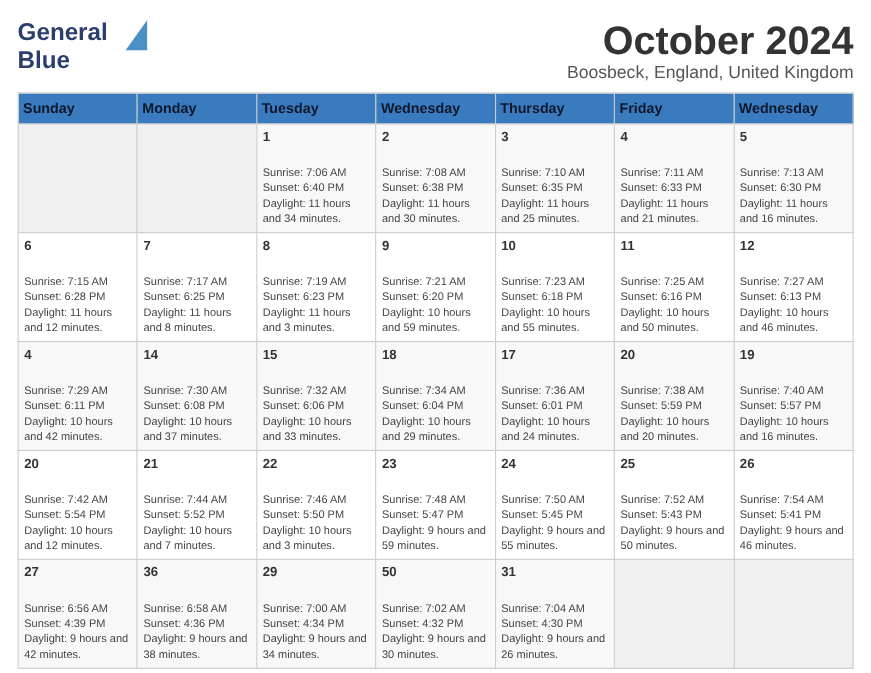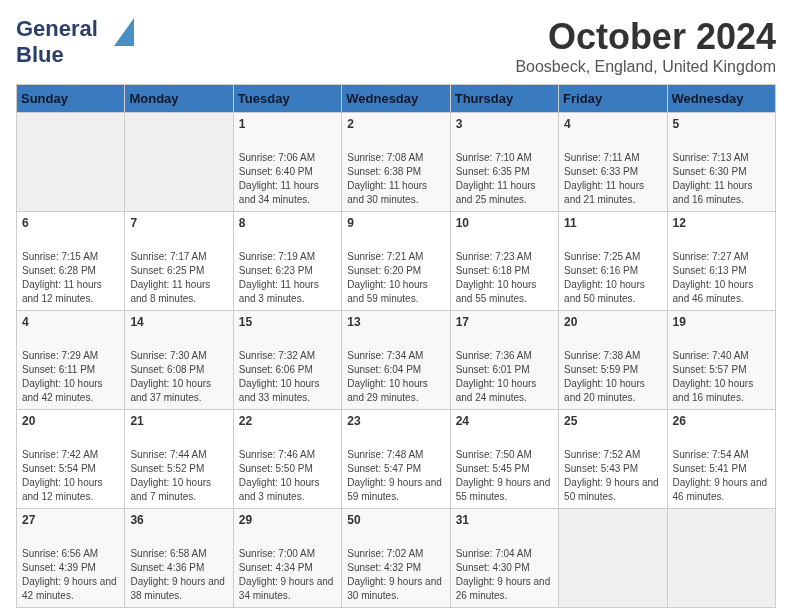--- a/index.html
+++ b/index.html
@@ -176,21 +176,21 @@
         </td>
         <td>
           <span class="day-num">14</span>
           <div class="cell-content">Sunrise: 7:30 AM<br>Sunset: 6:08 PM<br>Daylight: 10 hours and 37 minutes.</div>
         </td>
         <td>
           <span class="day-num">15</span>
           <div class="cell-content">Sunrise: 7:32 AM<br>Sunset: 6:06 PM<br>Daylight: 10 hours and 33 minutes.</div>
         </td>
         <td>
-          <span class="day-num">13</span>
+          <span class="day-num">18</span>
           <div class="cell-content">Sunrise: 7:34 AM<br>Sunset: 6:04 PM<br>Daylight: 10 hours and 29 minutes.</div>
         </td>
         <td>
           <span class="day-num">17</span>
           <div class="cell-content">Sunrise: 7:36 AM<br>Sunset: 6:01 PM<br>Daylight: 10 hours and 24 minutes.</div>
         </td>
         <td>
           <span class="day-num">20</span>
           <div class="cell-content">Sunrise: 7:38 AM<br>Sunset: 5:59 PM<br>Daylight: 10 hours and 20 minutes.</div>
         </td>

